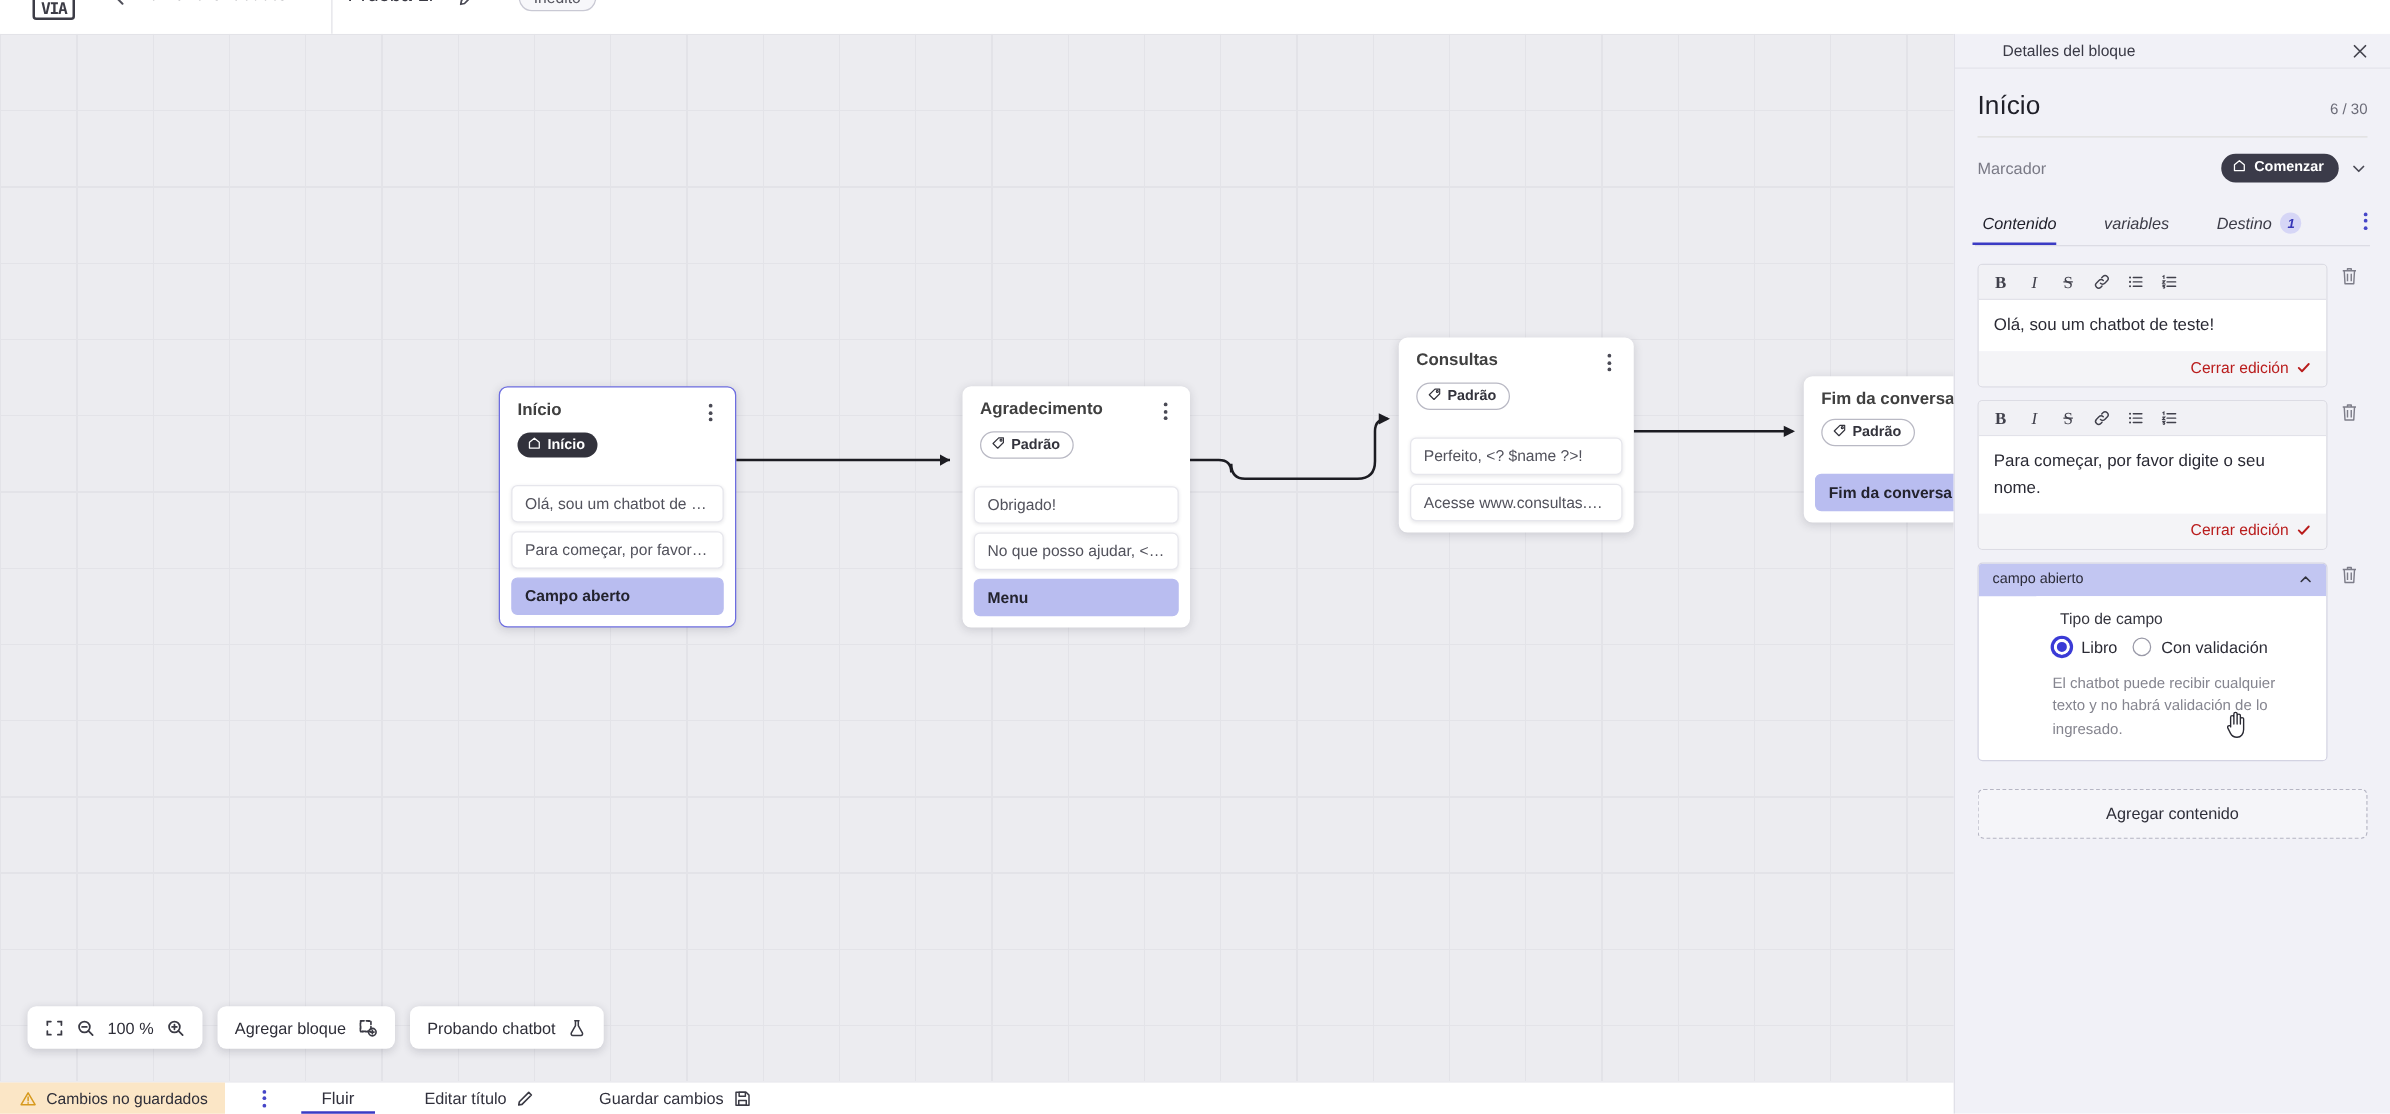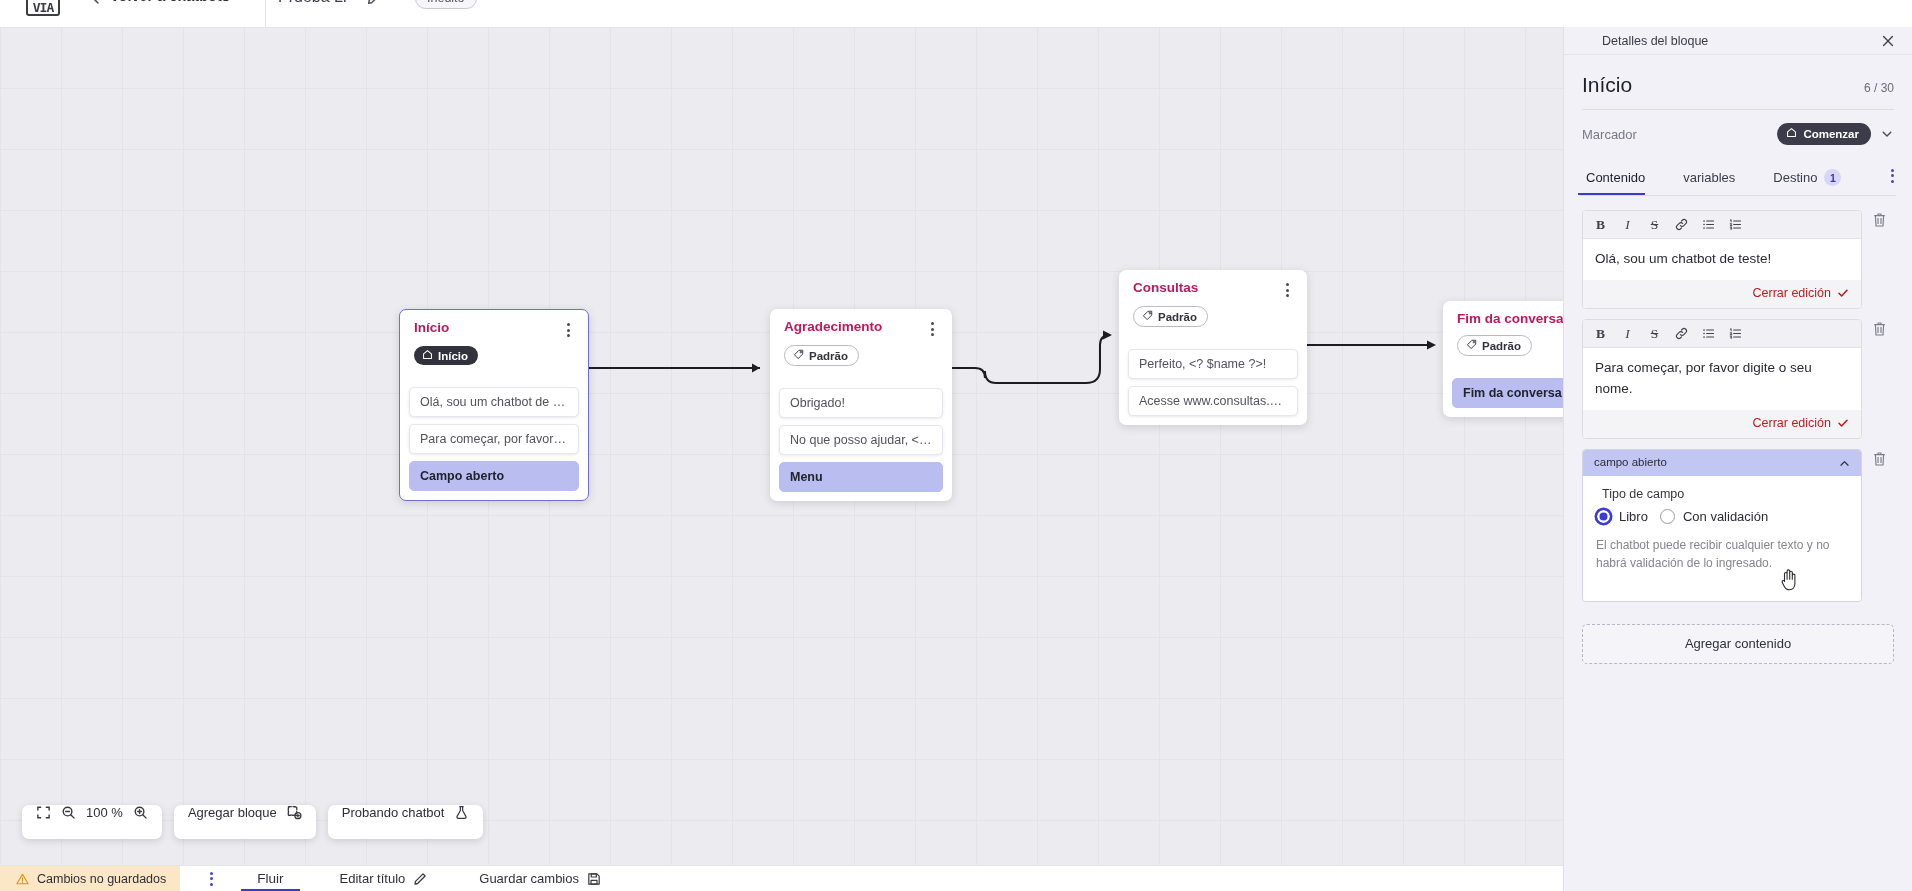--- a/index.html
+++ b/index.html
@@ -75,21 +75,21 @@
 
   
   .node {
     position: absolute; background: #fff; border-radius: 7px;
     box-shadow: 0 2px 8px rgba(40,40,60,.17);
     padding: 10px 0 9px;
   }
   .node.selected { border: 1.6px solid #6d6de0; }
   .node-head { display: flex; align-items: flex-start; justify-content: space-between;
     padding: 0 13px 0 14px; }
-  .node-title { font-size: 13.5px; font-weight: 700; color: #be185d; white-space: nowrap; }
+  .node-title { font-size: 13.5px; font-weight: 700; color: #404040; white-space: nowrap; }
   .kebab { width: 14px; display:flex; flex-direction:column; align-items:center; gap:2.5px; padding-top:3px; }
   .kebab i { width: 3px; height: 3px; border-radius: 50%; background: #4a4a55; display:block; }
   .node-tag {
     display: inline-flex; align-items: center; gap: 5px;
     margin: 9px 0 0 14px; padding: 3px 10px 3px 8px; border-radius: 11px;
     font-size: 11.5px; font-weight: 700; white-space: nowrap;
   }
   .node-tag.start { background: #32323c; color: #fff; }
   .node-tag.default { background: #fff; color: #33333c; border: 1px solid #b9b9c4; }
   .node-items { margin-top: 22px; display: flex; flex-direction: column; gap: 7px; padding: 0 9px; }
@@ -106,21 +106,21 @@
 
   #node-inicio   { left: 399px; top: 282px; width: 190px; }
   #node-agrad    { left: 770px; top: 282px; width: 182px; }
   #node-consult  { left: 1119px; top: 243px; width: 188px; }
   #node-fim      { left: 1443px; top: 274px; width: 150px; }
 
   
   .float-tools { position: absolute; left: 22px; bottom: 26px; display: flex; gap: 12px; }
   .tool-pill {
     background: #fff; border-radius: 7px; box-shadow: 0 2px 7px rgba(40,40,60,.17);
-    height: 34px; display: flex; align-items: flex-start; gap: 10px; padding: 0 14px;
+    height: 34px; display: flex; align-items: center; gap: 10px; padding: 0 14px;
     font-size: 13px; color: #2e2e38; white-space: nowrap;
   }
   .tool-pill .ic { width: 15px; height: 15px; color: #3a3a44; display:block; }
   .zoom-val { font-size: 13px; color: #2e2e38; }
 
   
   .bottombar {
     position: absolute; left: 0; bottom: 0; width: 1563px; height: 26px;
     background: #fff; border-top: 1px solid #e4e4ea;
     display: flex; align-items: center; gap: 16px;
@@ -180,21 +180,21 @@
     display: inline-flex; align-items: center; gap: 6px; white-space: nowrap;
   }
   .chev-d { width: 14px; height: 14px; color: #4a4a55; display:block; }
 
   .panel-tabs {
     display: flex; align-items: center; gap: 0; padding: 4px 2px 0 2px;
     border-bottom: 1px solid #dcdce4; position: relative;
   }
   .ptab {
     font-size: 13px; color: #3c3c48; padding: 7px 4px 9px; margin-right: 30px;
-    position: relative; white-space: nowrap; display:flex; align-items:center; gap:7px;
+    position: relative; white-space: nowrap; display:flex; align-items:center; gap:7px;font-style:italic;
   }
   .ptab.active { color: #1f1f2a; font-weight: 400; }
   .ptab.active::after {
     content:""; position:absolute; left:-4px; right:4px; bottom:-1px; height:2.5px; background:#3b3bc4;
   }
   .ptab-badge {
     background: #d6d6f6; color: #3737b8; font-size: 10.5px; font-weight: 700;
     border-radius: 9px; min-width: 17px; height: 17px; display:inline-flex;
     align-items:center; justify-content:center; padding: 0 5px;
   }
@@ -239,21 +239,21 @@
   .field-block {
     flex: 1 1 auto; border-radius: 4px; overflow: hidden; margin-left: 2px;
     border: 1px solid #d3d3e2; background: #fff;
   }
   .field-head {
     background: #c2c6f2; display:flex; align-items:center; justify-content:space-between;
     padding: 6px 10px 7px 11px;
   }
   .field-head-label { font-size: 11.5px; color: #2b2b38; }
   .chev-up { width: 13px; height: 13px; color:#33333f; display:block; }
-  .field-body { padding: 11px 13px 28px; background: #fff; }
+  .field-body { padding: 11px 13px 15px; background: #fff; margin-left: 46px; }
   .field-sub { font-size: 12.5px; color: #36363f; margin: 0 0 8px 6px; }
   .radio-row { display: flex; align-items: center; gap: 12px; margin-bottom: 12px; }
   .radio-opt { display: flex; align-items: center; gap: 8px; }
   .radio {
     width: 15px; height: 15px; border-radius: 50%; border: 1.5px solid #9a9aa8; background:#fff;
     display:inline-block; position: relative;
   }
   .radio.on { border-color: #3b3bd6; background: #3b3bd6; box-shadow: inset 0 0 0 2.5px #fff, 0 0 0 1.5px #3b3bd6; }
   .radio-label { font-size: 13px; color: #2b2b35; white-space: nowrap; }
   .field-help { font-size: 12px; color: #85858f; line-height: 1.55; }

